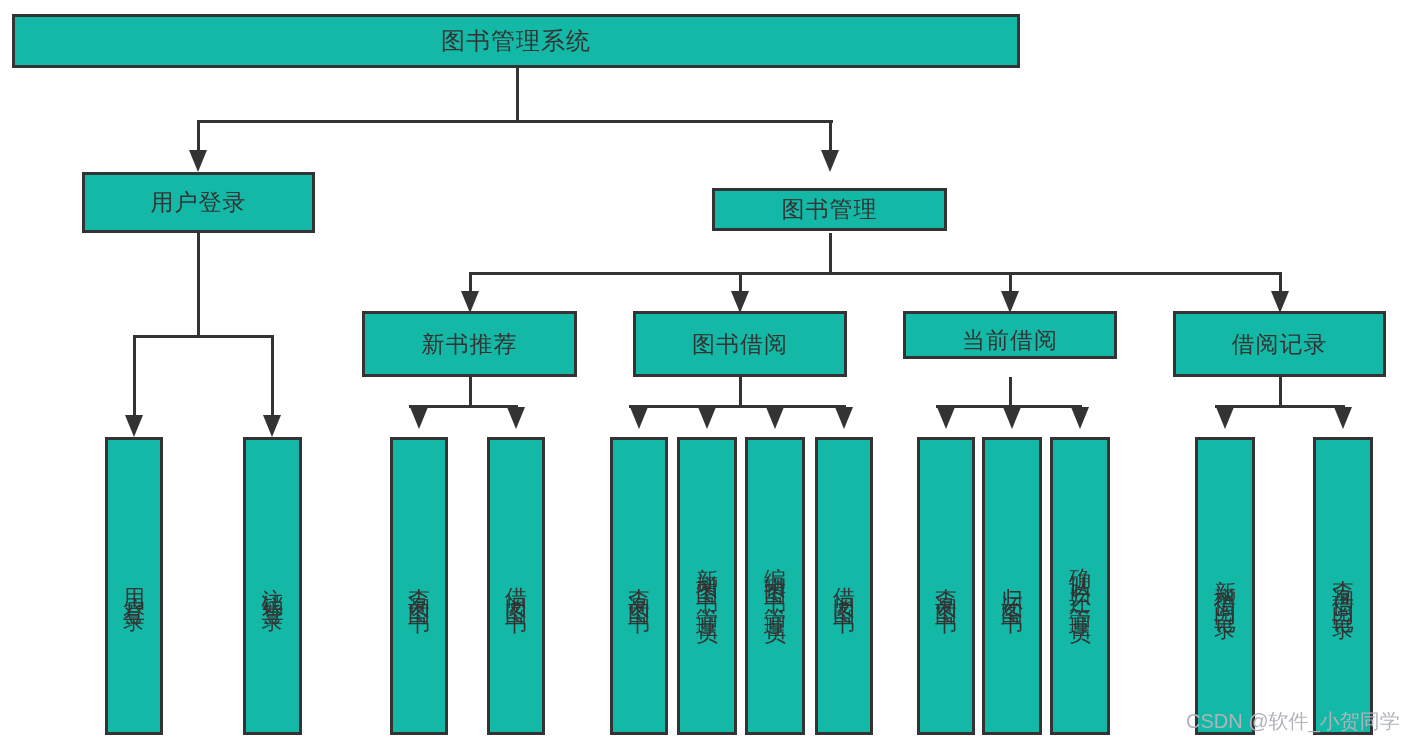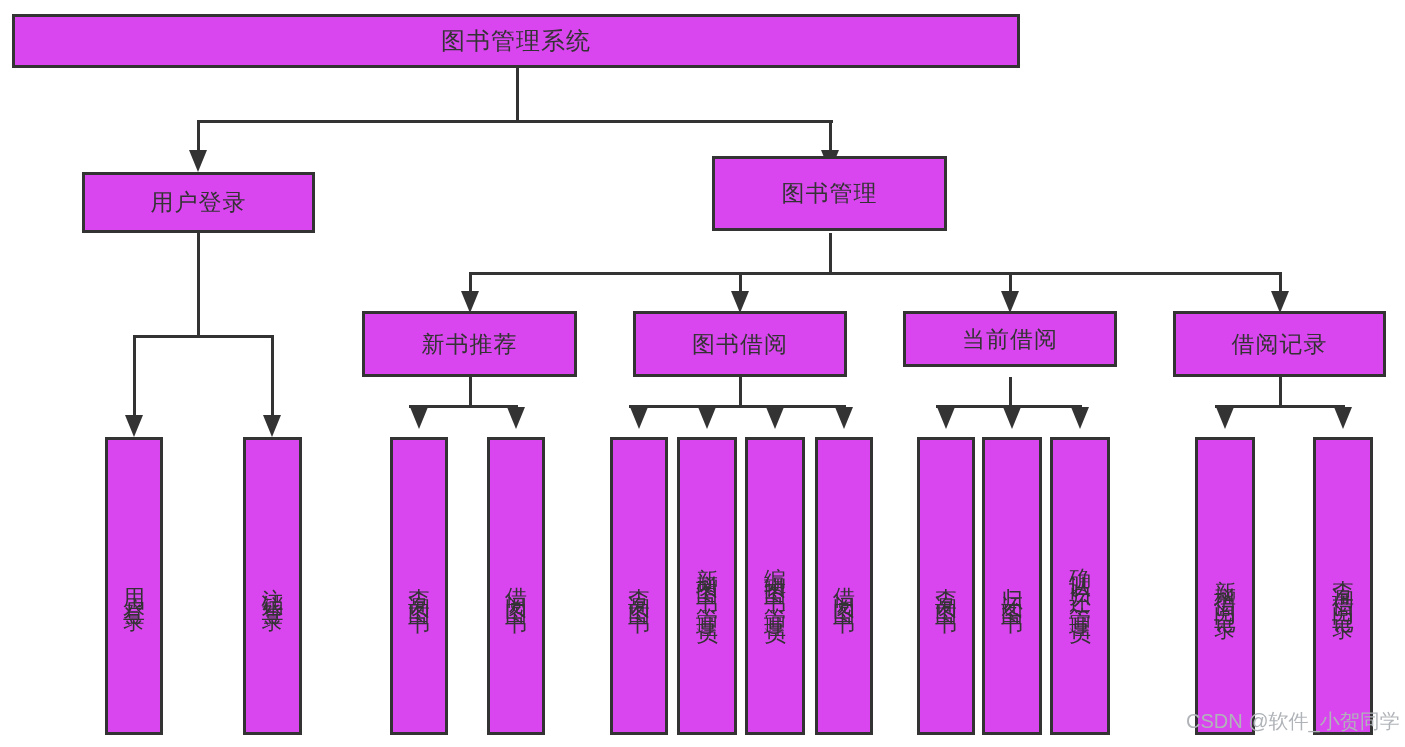--- a/index.html
+++ b/index.html
@@ -8,21 +8,21 @@
     width: 1405px;
     height: 747px;
     background: #ffffff;
     overflow: hidden;
     font-family: "Liberation Sans", "DejaVu Sans", sans-serif;
   }
   .box {
     position: absolute;
     box-sizing: border-box;
     border: 3px solid #333333;
-    background: #d946ef;
+    background: #14b8a6;
     display: flex;
     align-items: center;
     justify-content: center;
     color: #333333;
   }
   .hbox { font-size: 23px; letter-spacing: 1px; }
   .root-box { font-size: 24px; }
   .vbox {
     writing-mode: vertical-rl;
     text-orientation: mixed;
@@ -64,21 +64,21 @@
   <div class="line" style="left:516px; top:68px; width:3px; height:55px;"></div>
   <div class="line" style="left:197px; top:120px; width:636px; height:3px;"></div>
   <div class="line" style="left:197px; top:120px; width:3px; height:32px;"></div>
   <div class="line" style="left:829px; top:120px; width:3px; height:32px;"></div>
   <div class="arrow" style="left:189px; top:150px;"></div>
   <div class="arrow" style="left:821px; top:150px;"></div>
 
   <div class="box hbox" style="left:82px; top:172px; width:233px; height:61px;">
     <span>用户登录</span>
   </div>
-  <div class="box hbox" style="left:712px; top:156px; width:235px; height:75px;text-align:right;">
+  <div class="box hbox" style="left:712px; top:188px; width:235px; height:43px;text-align:right;">
     <span>图书管理</span>
   </div>
 
   <div class="line" style="left:197px; top:233px; width:3px; height:105px;"></div>
   <div class="line" style="left:133px; top:335px; width:141px; height:3px;"></div>
   <div class="line" style="left:133px; top:335px; width:3px; height:82px;"></div>
   <div class="line" style="left:271px; top:335px; width:3px; height:82px;"></div>
   <div class="arrow" style="left:125px; top:415px;"></div>
   <div class="arrow" style="left:263px; top:415px;"></div>
 
@@ -92,21 +92,21 @@
   <div class="arrow" style="left:731px; top:291px;"></div>
   <div class="arrow" style="left:1001px; top:291px;"></div>
   <div class="arrow" style="left:1271px; top:291px;"></div>
 
   <div class="box hbox" style="left:362px; top:311px; width:215px; height:66px;">
     <span>新书推荐</span>
   </div>
   <div class="box hbox" style="left:633px; top:311px; width:214px; height:66px;">
     <span>图书借阅</span>
   </div>
-  <div class="box hbox" style="left:903px; top:311px; width:214px; height:56px;">
+  <div class="box hbox" style="left:903px; top:311px; width:214px; height:48px;align-items:flex-end;">
     <span>当前借阅</span>
   </div>
   <div class="box hbox" style="left:1173px; top:311px; width:213px; height:66px;">
     <span>借阅记录</span>
   </div>
 
   <div class="line" style="left:469px; top:377px; width:3px; height:31px;"></div>
   <div class="line" style="left:409px; top:405px; width:109px; height:3px;"></div>
   <div class="arrow" style="left:410px; top:407px;"></div>
   <div class="arrow" style="left:507px; top:407px;"></div>

